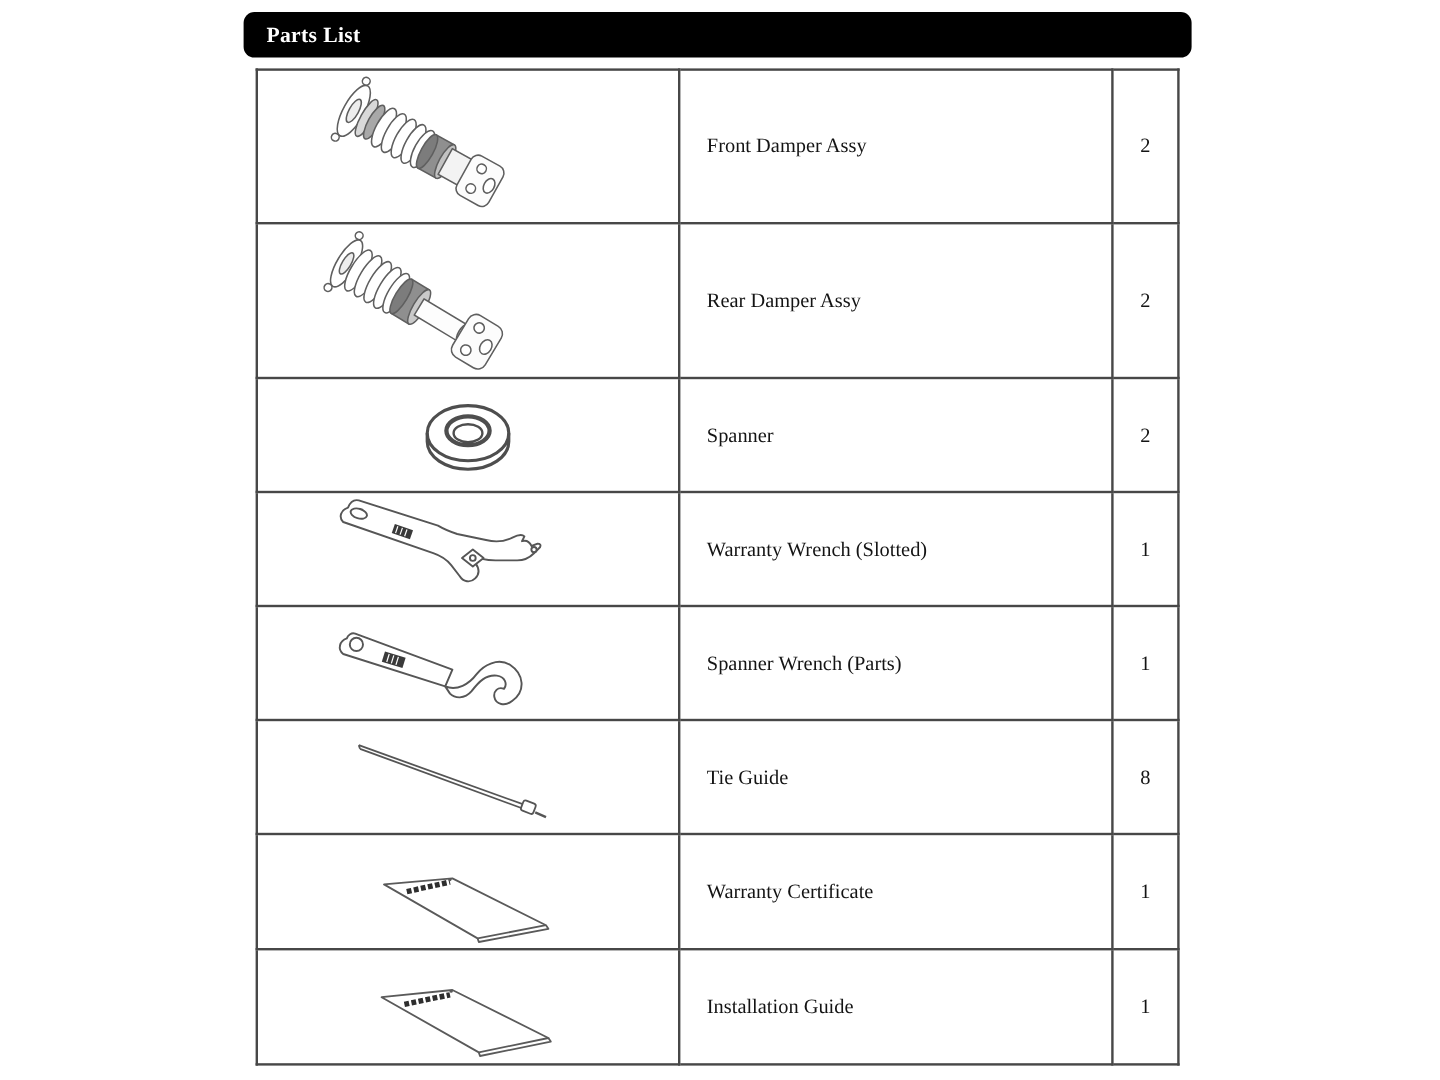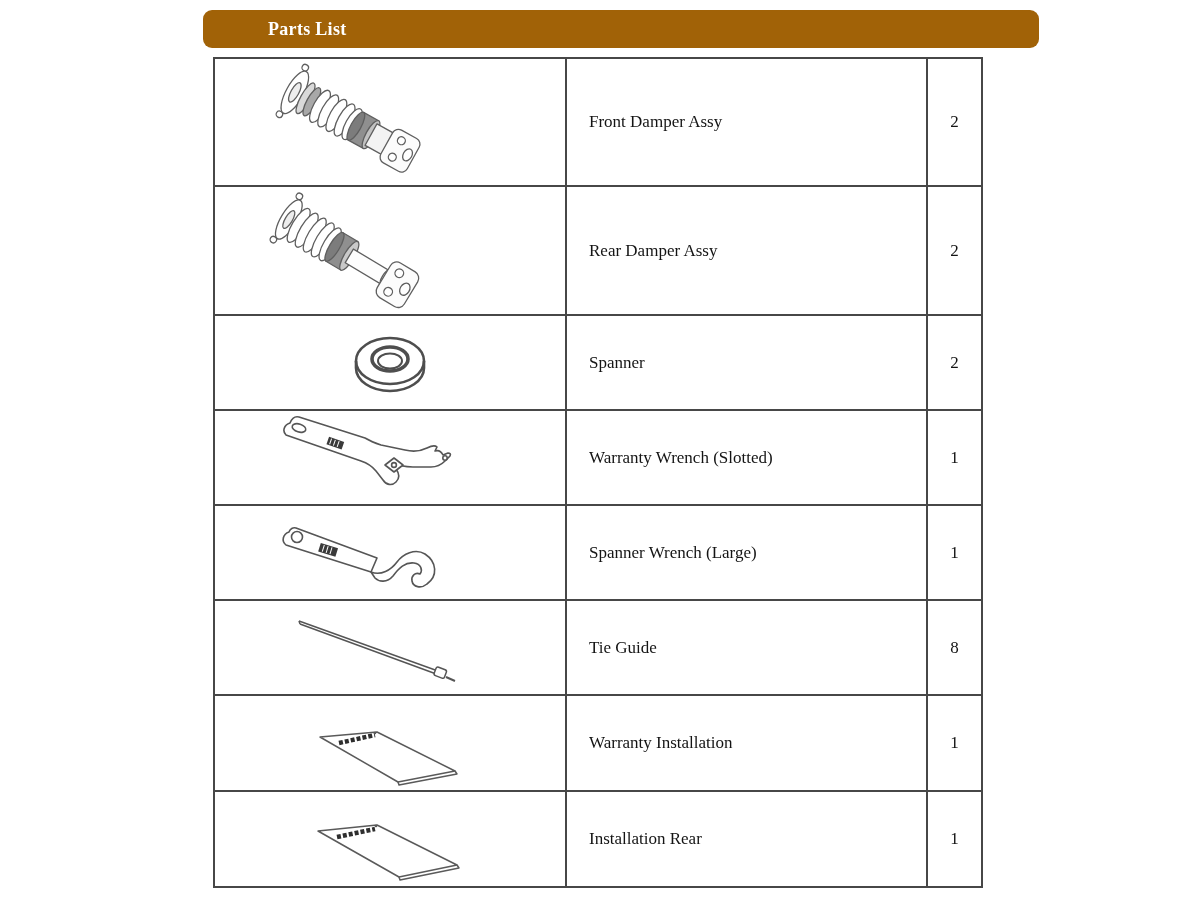--- a/index.html
+++ b/index.html
@@ -4,22 +4,22 @@
 <style>
   html,body{margin:0;padding:0;}
   body{
     width:1200px;height:900px;position:relative;
     background:#ffffff;
     font-family:"Liberation Serif", serif;
     overflow:hidden;
   }
   .header-bar{
     position:absolute;left:203px;top:10px;width:790px;height:38px;
-    background:#a16207;border-radius:9px;
-    display:flex;align-items:center;padding-left:46px;
+    background:#000000;border-radius:9px;
+    display:flex;align-items:center;
   }
   .header-title{
     color:#ffffff;font-weight:bold;font-size:18px;
     padding-left:19px;letter-spacing:.3px;
   }
   table.parts-table{
     position:absolute;left:213px;top:57px;width:768px;
     border-collapse:collapse;table-layout:fixed;
   }
   table.parts-table td{
@@ -158,21 +158,21 @@
   <g transform="rotate(17 52 40)">
     <rect x="44" y="35" width="18" height="9" fill="#3a3a3a" stroke="none"></rect>
     <line x1="48" y1="36" x2="48" y2="43" stroke="#ffffff" stroke-width="1"></line>
     <line x1="52" y1="36" x2="52" y2="43" stroke="#ffffff" stroke-width="1"></line>
     <line x1="56" y1="36" x2="56" y2="43" stroke="#ffffff" stroke-width="1"></line>
   </g>
   <path d="M96,62 C106,66 116,60 122,52 C128,44 140,38 150,44 C162,52 163,66 152,74 C146,79 138,77 137,71 C136,66 140,62 145,64 C148,60 146,54 139,53 C130,52 124,58 118,66 C112,73 104,72 100,68 Z"></path>
  </g>
 </svg></span>
     </td>
-    <td class="cell-name">Spanner Wrench (Large)</td>
+    <td class="cell-name">Spanner Wrench (Parts)</td>
     <td class="cell-qty">1</td>
   </tr>
       <tr>
     <td class="cell-illustration">
       <span>
 <svg width="230" height="74" viewBox="0 0 230 74">
  <g stroke="#555555" fill="none" stroke-width="1.5">
   <path d="M24,10 L163,60"></path>
   <path d="M25,13 L164,64"></path>
   <path d="M24,10 L25,13"></path>
@@ -189,32 +189,32 @@
       <span>
 <svg width="210" height="92" viewBox="0 0 210 92">
  <g stroke="#5a5a5a" stroke-width="1.5" fill="#ffffff" stroke-linejoin="round">
   <path d="M35,40 L92,35 L170,74 L113,85 Z"></path>
   <path d="M113,85 l1,3 L172,77 l-2,-3" fill="none"></path>
   <path d="M54,46 L90,38" stroke="#2e2e2e" stroke-width="4.5" stroke-dasharray="4,2" fill="none"></path>
   <circle cx="90" cy="36" r="1.3" fill="#5a5a5a" stroke="none"></circle>
  </g>
 </svg></span>
     </td>
-    <td class="cell-name">Warranty Installation</td>
+    <td class="cell-name">Warranty Certificate</td>
     <td class="cell-qty">1</td>
   </tr>
       <tr>
     <td class="cell-illustration">
       <span>
 <svg width="210" height="92" viewBox="0 0 210 92">
  <g stroke="#5a5a5a" stroke-width="1.5" fill="#ffffff" stroke-linejoin="round">
   <path d="M33,38 L92,32 L172,72 L114,84 Z"></path>
   <path d="M114,84 l1,3 L174,75 l-2,-3" fill="none"></path>
   <path d="M52,44 L90,36" stroke="#2e2e2e" stroke-width="4.5" stroke-dasharray="4,2" fill="none"></path>
   <circle cx="91" cy="33" r="1.3" fill="#5a5a5a" stroke="none"></circle>
  </g>
 </svg></span>
     </td>
-    <td class="cell-name">Installation Rear</td>
+    <td class="cell-name">Installation Guide</td>
     <td class="cell-qty">1</td>
   </tr>
     </tbody>
 </table>
 
 </body></html>

